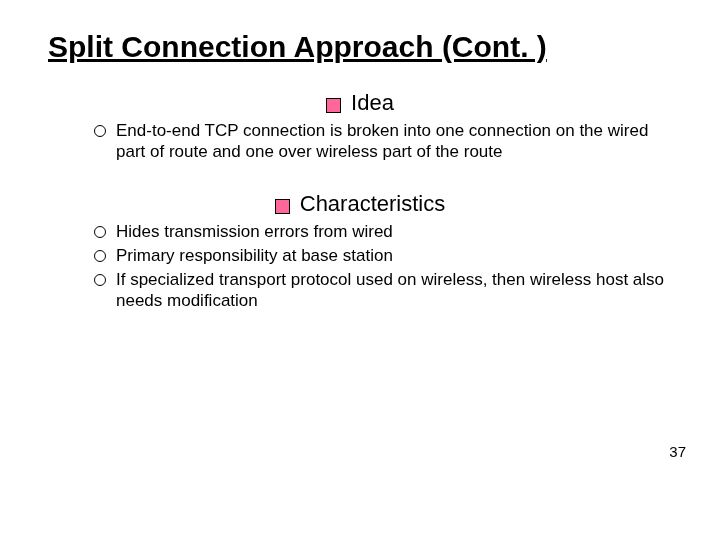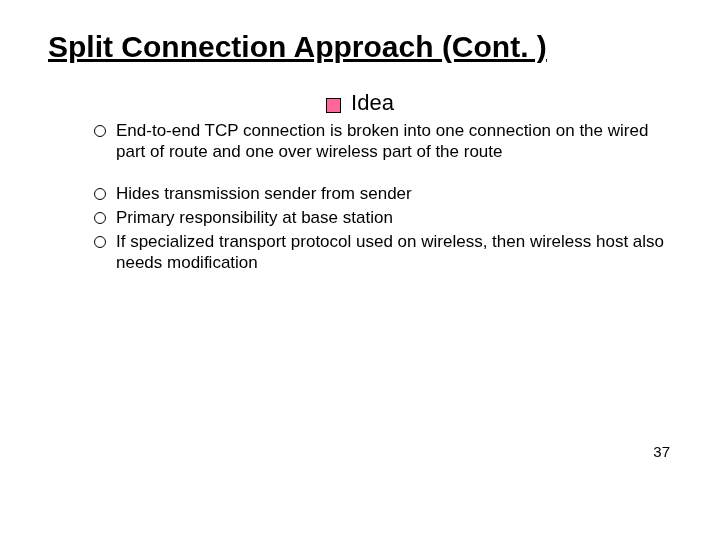--- a/index.html
+++ b/index.html
@@ -60,21 +60,21 @@
     background: #fff;
     flex: 0 0 auto;
     margin-top: 5px;
     margin-right: 10px;
   }
   .gap {
     height: 18px;
   }
   .pagenum {
     position: absolute;
-    right: 50px;
+    right: 34px;
     bottom: 24px;
     font-family: Arial, sans-serif;
     font-size: 15px;
     color: #000;
   }
 </style>
 </head>
 <body>
 
 <div class="slide">
@@ -85,23 +85,27 @@
     <span class="bullet"></span>
     <span>Idea</span>
   </div>
   <div class="l2">
     <span class="bullet"></span>
     <span>End-to-end TCP connection is broken into one connection on the wired part of route and one over wireless part of the route</span>
   </div>
 
   <div class="gap"></div>
 
+  <div class="l1">
+    <span class="bullet"></span>
+    <span>Characteristics</span>
+  </div>
   <div class="l2">
     <span class="bullet"></span>
-    <span>Hides transmission sender from sender</span>
+    <span>Hides transmission errors from wired</span>
   </div>
   <div class="l2">
     <span class="bullet"></span>
     <span>Primary responsibility at base station</span>
   </div>
   <div class="l2">
     <span class="bullet"></span>
     <span>If specialized transport protocol used on wireless, then wireless host also needs modification</span>
   </div>
 

